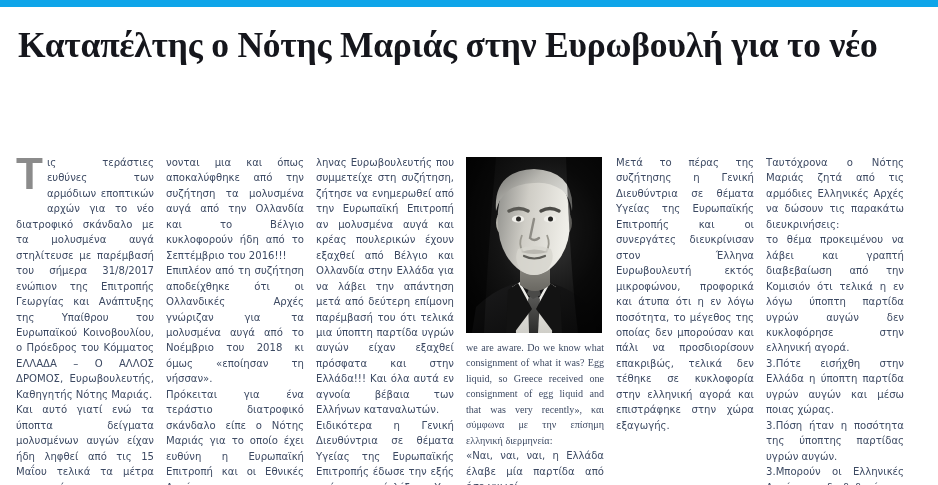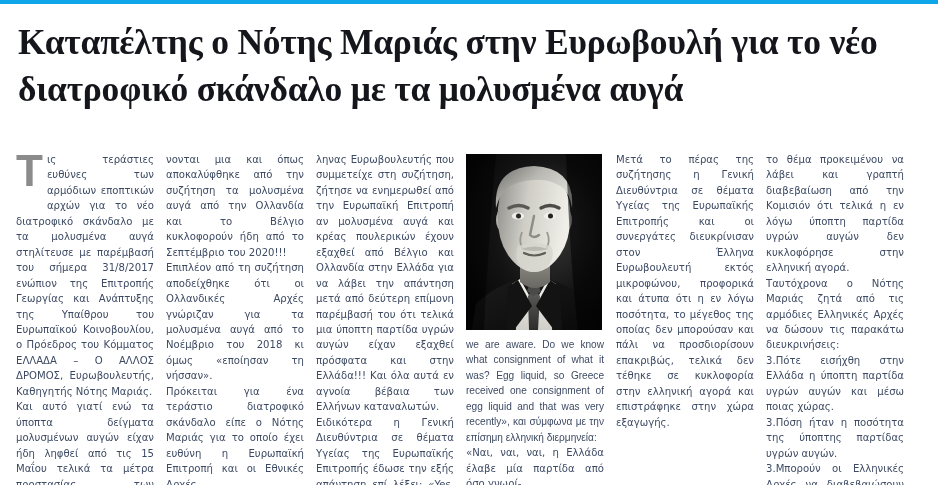--- a/index.html
+++ b/index.html
@@ -7,21 +7,21 @@
     width:938px;height:485px;
     background:#ffffff;
     font-family:"DejaVu Sans", sans-serif;
     overflow:hidden;
     position:relative;
   }
   .page{
     width:938px;height:485px;
     position:relative;
     box-sizing:border-box;
-    border-top:4px solid #0ea5e9;
+    border-top:7px solid #0ea5e9;
     background:#fff;
   }
 
   
   .headline{
     position:absolute;
     left:18px; top:16px;
     width:900px;
     font-family:"Liberation Serif","DejaVu Serif",serif;
     font-size:35.5px;
@@ -80,42 +80,41 @@
     width:136px;
     height:176px;
     margin:2px 0 7px 0;
     display:block;
     background:#111;
     position:relative;
     overflow:hidden;
   }
   .photo svg{display:block;width:136px;height:176px;}
 
-  .eng{font-family:Liberation Sans, sans-serif;}
+  .eng{font-family:Liberation Serif, serif;}
 </style>
 </head>
 <body>
 
 <div class="page">
 
   <div class="headline">
     <span class="l1">Καταπέλτης ο Νότης Μαριάς στην Ευρωβουλή για το νέο</span>
-    <span class="l2">διατροφικό σκάνδαλο με τα μολυσμένα αυγά</span>
   </div>
 
   <div class="columns">
 
     <div class="col">
       <p><span class="dropcap">Τ</span><span>ις τεράστιες ευθύνες των αρμόδιων εποπτικών αρχών για το νέο διατροφικό σκάνδαλο με τα μολυσμένα αυγά στηλίτευσε με παρέμβασή του σήμερα 31/8/2017 ενώπιον της Επιτροπής Γεωργίας και Ανάπτυξης της Υπαίθρου του Ευρωπαϊκού Κοινοβουλίου, ο Πρόεδρος του Κόμματος ΕΛΛΑΔΑ – Ο ΑΛΛΟΣ ΔΡΟΜΟΣ, Ευρωβουλευτής, Καθηγητής Νότης Μαριάς.</span></p>
       <p>Και αυτό γιατί ενώ τα ύποπτα δείγματα μολυσμένων αυγών είχαν ήδη ληφθεί από τις 15 Μαΐου τελικά τα μέτρα προστασίας των καταναλωτών λήφθηκαν στις 7 Αυγούστου!!!</p>
 
     </div>
 
     <div class="col">
-      <p>νονται μια και όπως αποκαλύφθηκε από την συζήτηση τα μολυσμένα αυγά από την Ολλανδία και το Βέλγιο κυκλοφορούν ήδη από το Σεπτέμβριο του 2020!!!</p>
+      <p>νονται μια και όπως αποκαλύφθηκε από την συζήτηση τα μολυσμένα αυγά από την Ολλανδία και το Βέλγιο κυκλοφορούν ήδη από το Σεπτέμβριο του 2016!!!</p>
       <p>Επιπλέον από τη συζήτηση αποδείχθηκε ότι οι Ολλανδικές Αρχές γνώριζαν για τα μολυσμένα αυγά από το Νοέμβριο του 2018 κι όμως «εποίησαν τη νήσσαν».</p>
       <p>Πρόκειται για ένα τεράστιο διατροφικό σκάνδαλο είπε ο Νότης Μαριάς για το οποίο έχει ευθύνη η Ευρωπαϊκή Επιτροπή και οι Εθνικές Αρχές.</p>
 
     </div>
 
     <div class="col">
       <p>ληνας Ευρωβουλευτής που συμμετείχε στη συζήτηση, ζήτησε να ενημερωθεί από την Ευρωπαϊκή Επιτροπή αν μολυσμένα αυγά και κρέας πουλερικών έχουν εξαχθεί από Βέλγιο και Ολλανδία στην Ελλάδα για να λάβει την απάντηση μετά από δεύτερη επίμονη παρέμβασή του ότι τελικά μια ύποπτη παρτίδα υγρών αυγών είχαν εξαχθεί πρόσφατα και στην Ελλάδα!!! Και όλα αυτά εν αγνοία βέβαια των Ελλήνων καταναλωτών.</p>
       <p>Ειδικότερα η Γενική Διευθύντρια σε θέματα Υγείας της Ευρωπαϊκής Επιτροπής έδωσε την εξής απάντηση επί λέξει: «Yes, first of all, yes Greece has received one consignment , as far as</p>
     </div>
 
@@ -204,21 +203,21 @@
       <p class="eng">we are aware. Do we know what consignment of what it was?  Egg liquid, so Greece received one  consignment of egg liquid and that was very recently», και σύμφωνα με την επίσημη ελληνική διερμηνεία:</p>
       <p>«Ναι, ναι, ναι, η Ελλάδα έλαβε μία παρτίδα από όσο γνωρί-</p>
     </div>
 
     <div class="col">
       <p>Μετά το πέρας της συζήτησης η Γενική Διευθύντρια σε θέματα Υγείας της Ευρωπαϊκής Επιτροπής και οι συνεργάτες διευκρίνισαν στον Έλληνα Ευρωβουλευτή εκτός μικροφώνου, προφορικά και άτυπα ότι η εν λόγω ποσότητα, το μέγεθος της οποίας δεν μπορούσαν και πάλι να προσδιορίσουν  επακριβώς, τελικά δεν τέθηκε σε κυκλοφορία στην ελληνική αγορά και επιστράφηκε στην χώρα εξαγωγής.</p>
 
     </div>
 
     <div class="col">
+      <p>Ταυτόχρονα ο Νότης Μαριάς ζητά από τις αρμόδιες Ελληνικές Αρχές να δώσουν τις παρακάτω διευκρινήσεις:</p>
       <p>το θέμα προκειμένου να λάβει και γραπτή διαβεβαίωση από την Κομισιόν ότι τελικά η εν λόγω ύποπτη παρτίδα υγρών αυγών δεν κυκλοφόρησε στην ελληνική αγορά.</p>
-      <p>Ταυτόχρονα ο Νότης Μαριάς ζητά από τις αρμόδιες Ελληνικές Αρχές να δώσουν τις παρακάτω διευκρινήσεις:</p>
       <p> 3.Πότε εισήχθη στην Ελλάδα η ύποπτη παρτίδα υγρών αυγών και μέσω ποιας χώρας.</p>
       <p>3.Πόση ήταν η ποσότητα της ύποπτης  παρτίδας  υγρών αυγών.</p>
       <p>3.Μπορούν οι Ελληνικές Αρχές να διαβεβαιώσουν το καταναλωτικό κοινό ότι τελικά η εν λόγω ύποπτη παρτίδα υγρών αυγών δεν κυκλοφόρησε ποτέ στην ελληνική αγορά;</p>
     </div>
 
   </div>
 </div>
 
 </body></html>

